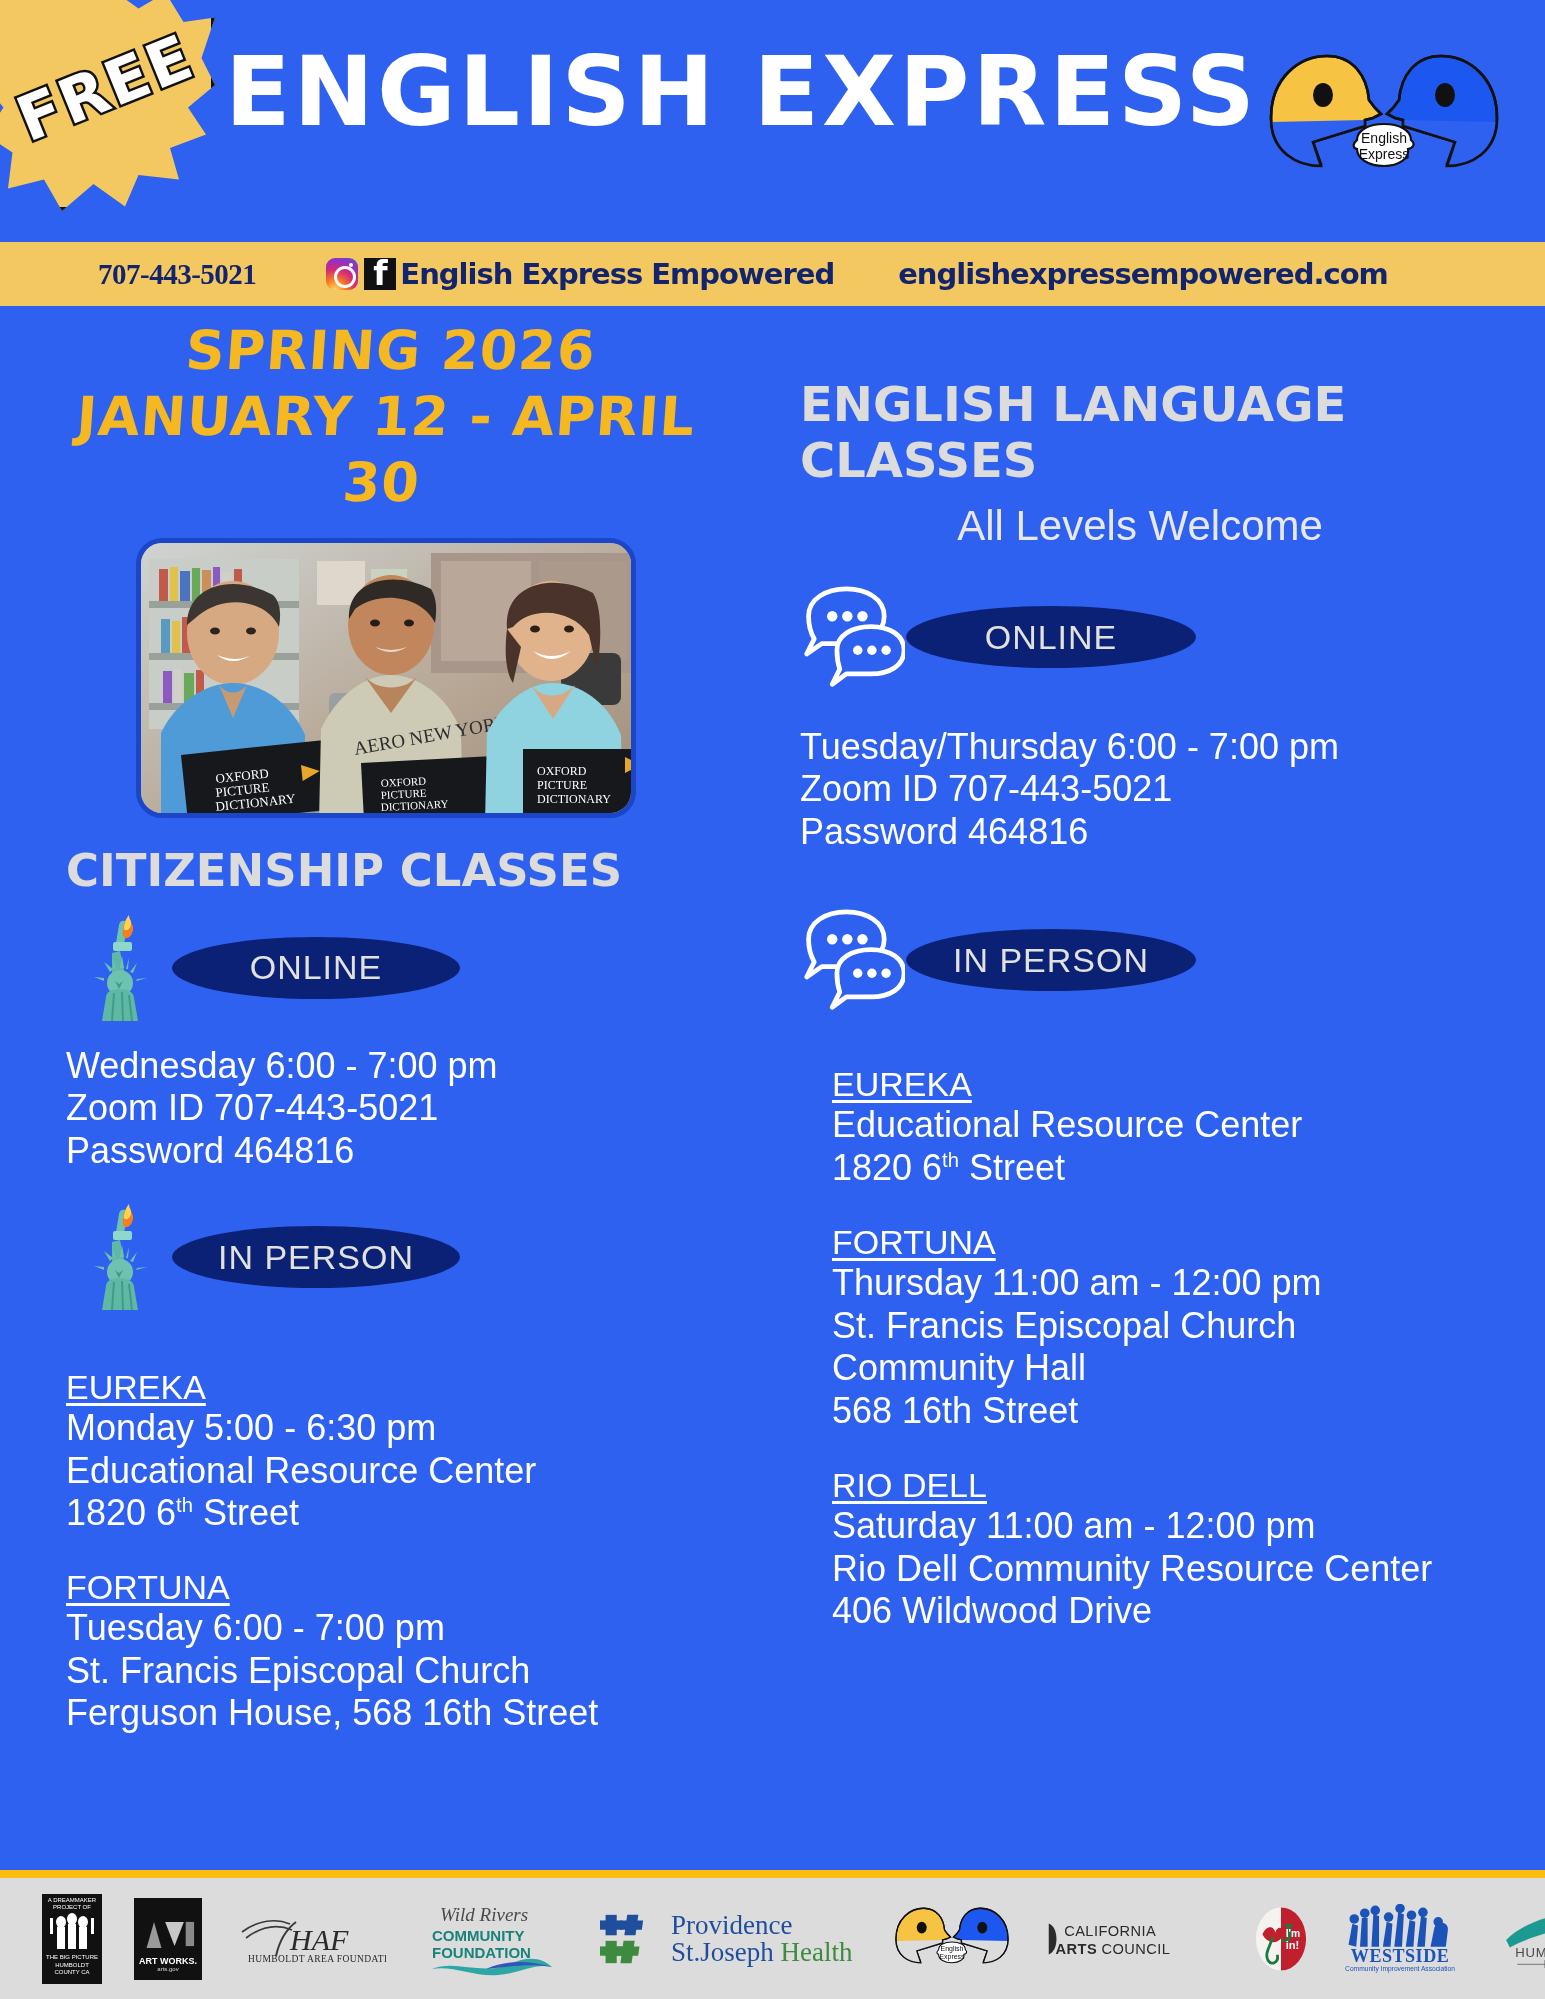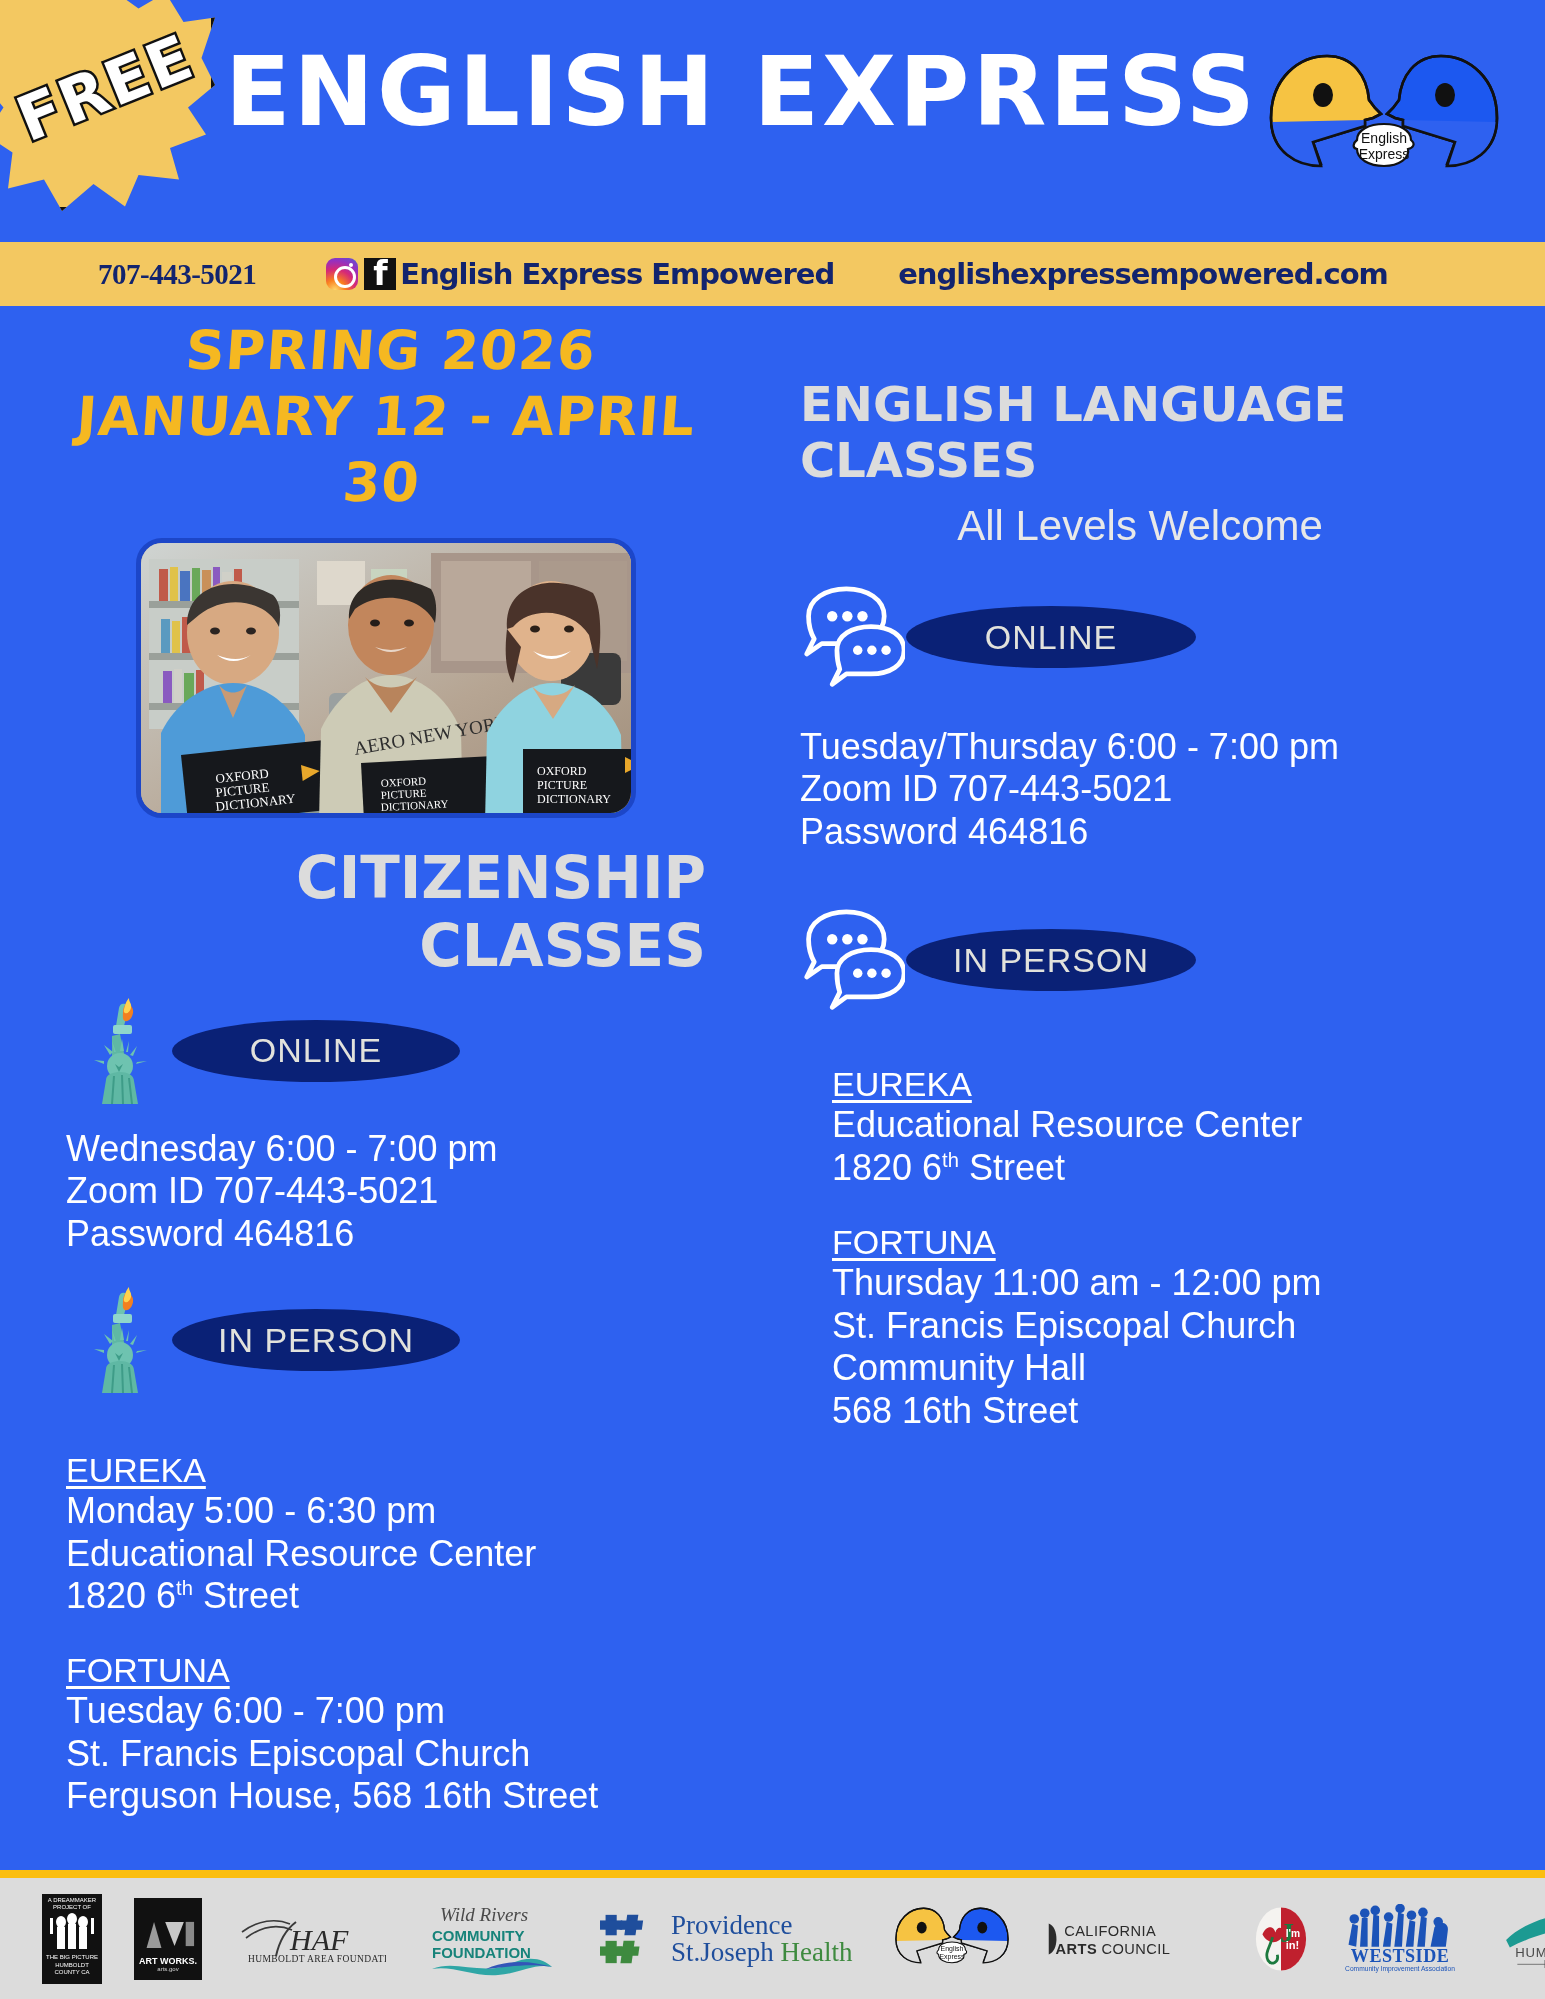--- a/index.html
+++ b/index.html
@@ -122,24 +122,24 @@
 
   .photo {
     margin:22px auto 0; width:500px; height:280px;
     border-radius:26px;
     border:5px solid #1C46C8;
     overflow:hidden; position:relative;
     background:#b9a896;
   }
 
   .section-title {
-    margin-top:26px; text-align:right;
+    margin-top:26px; text-align:left;
     font-family:"DejaVu Sans", sans-serif;
     font-weight:bold;
-    font-size:58px;
+    font-size:45px;
     letter-spacing:0px;
     color:#DCDCDC;
   }
   .section-title.right-t { text-align:left; font-size:48px; }
   .subtitle {
     text-align:center; margin-top:14px;
     font-size:42px; font-weight:300; color:#E8E8E8;
   }
 
   
@@ -461,20 +461,26 @@
   </div>
 
   <div class="loc-block" style="margin-left:32px;">
     <div><span class="loc-name">FORTUNA</span></div>
     <div class="loc-line">Thursday 11:00 am - 12:00 pm</div>
     <div class="loc-line">St. Francis Episcopal Church</div>
     <div class="loc-line">Community Hall</div>
     <div class="loc-line">568 16th Street</div>
   </div>
 
+  <div class="loc-block" style="margin-left:32px;">
+    <div><span class="loc-name">RIO DELL</span></div>
+    <div class="loc-line">Saturday 11:00 am - 12:00 pm</div>
+    <div class="loc-line">Rio Dell Community Resource Center</div>
+    <div class="loc-line">406 Wildwood Drive</div>
+  </div>
 </div>
 
 <div class="footer-rule"></div>
 <div class="footer">
 
   <div class="spon" style="margin-left:42px;">
     <div class="sp-dream">
       <div>A DREAMMAKER</div>
       <div>PROJECT OF</div>
       <svg viewBox="0 0 50 40" width="50" height="40" aria-hidden="true">

